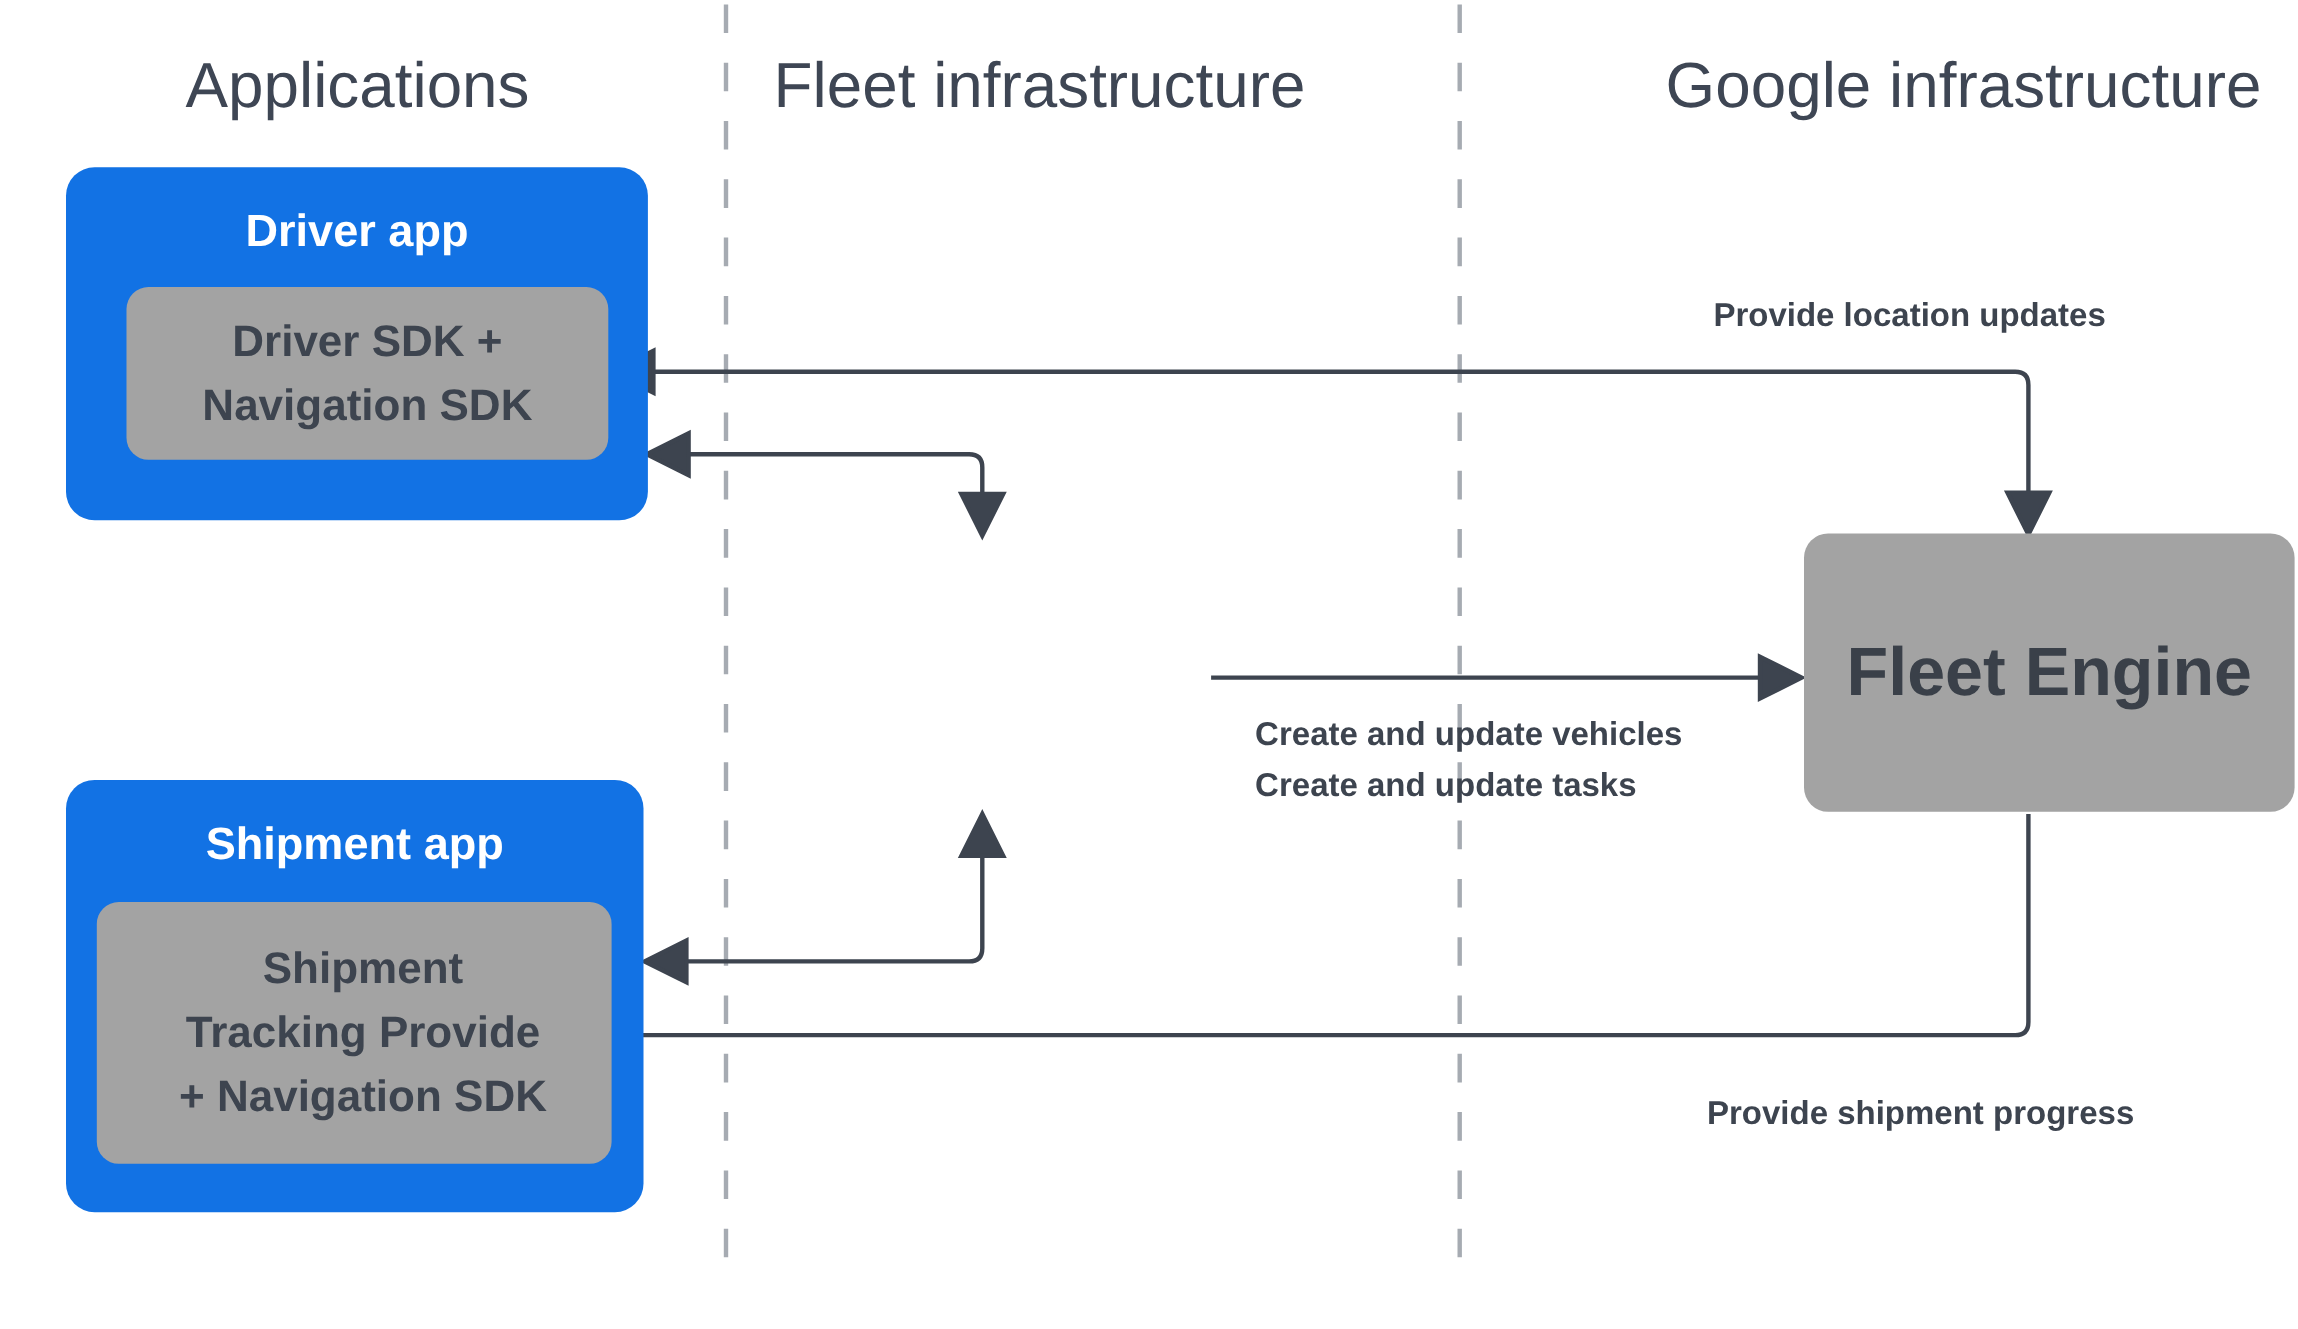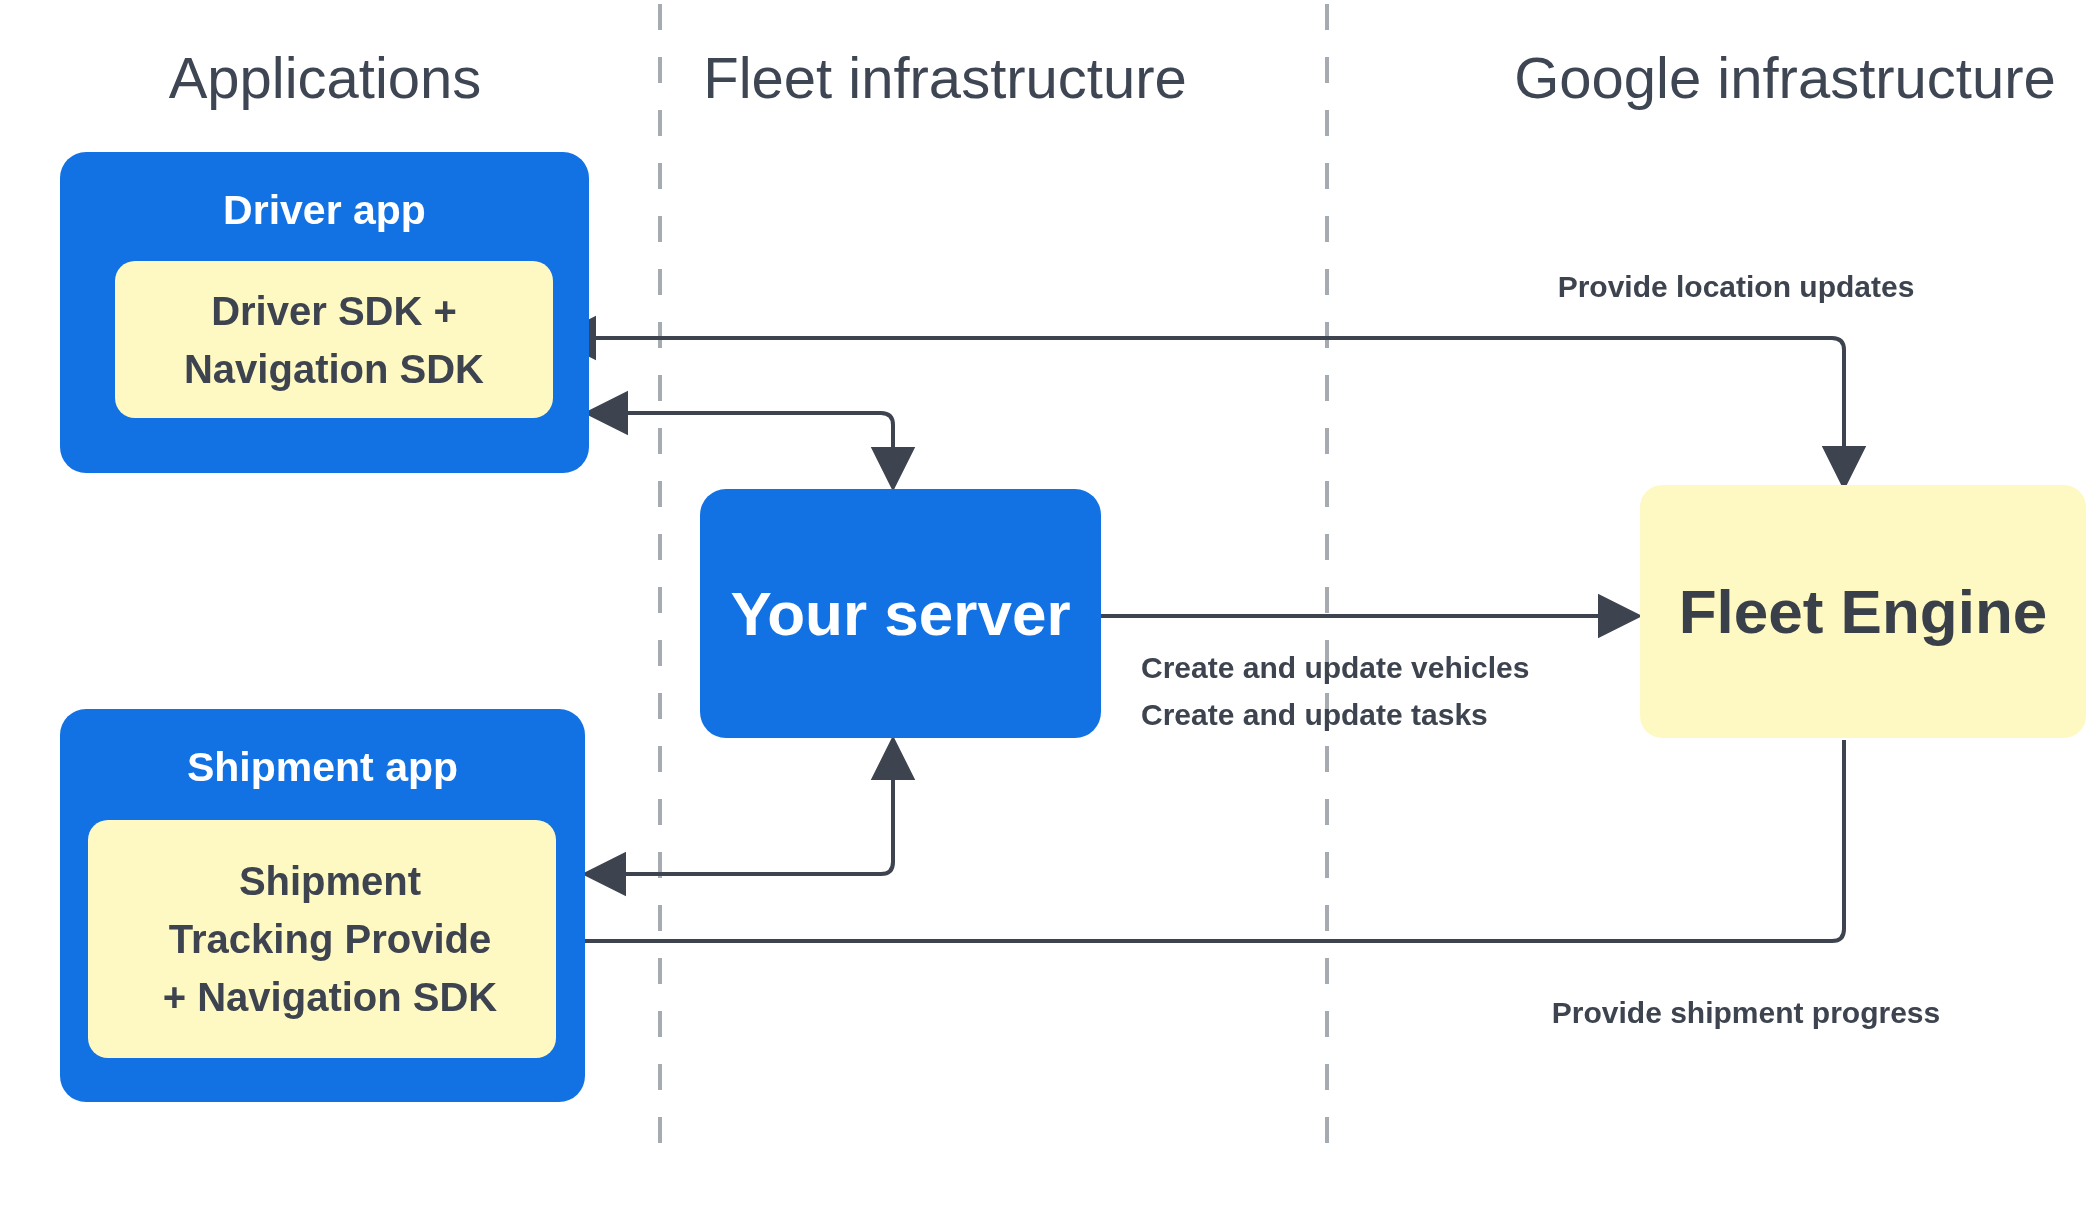--- a/index.html
+++ b/index.html
@@ -35,21 +35,21 @@
     margin-top: 24px;
     text-align: center;
     font-size: 41px;
     line-height: 68px;
     font-weight: 700;
     color: #ffffff;
     white-space: nowrap;
   }
   .box-yellow {
     position: absolute;
-    background: #fef9c3;
+    background: #a3a3a3;
     border-radius: 20px;
     display: flex;
     flex-direction: column;
     justify-content: center;
     align-items: center;
   }
   .sdk-line {
     font-size: 40px;
     line-height: 58px;
     font-weight: 700;
@@ -130,21 +130,20 @@
 
   <div class="box-blue" id="consumer-app" style="left:60px; top:709px; width:525px; height:393px;">
     <div class="app-title">Shipment app</div>
   </div>
   <div class="box-yellow" id="consumer-sdk" style="left:88px; top:820px; width:452px; height:238px;padding-left:16px;">
     <div class="sdk-line">Shipment</div>
     <div class="sdk-line">Tracking Provide</div>
     <div class="sdk-line">+ Navigation SDK</div>
   </div>
 
-  <div class="box-blue big-node" id="your-server" style="left:700px; top:489px; width:401px; height:249px;">Your server</div>
 
   <div class="box-yellow big-node" id="fleet-engine" style="left:1640px; top:485px; width:446px; height:253px; border-radius:22px;">Fleet Engine</div>
 
   <div class="flow-label centered-label" style="left:1736px; top:263px;">Provide location updates</div>
 
   <div class="flow-label" style="left:1141px; top:628px;margin-top:16px;">
     <div>Create and update vehicles</div>
     <div>Create and update tasks</div>
   </div>
 

